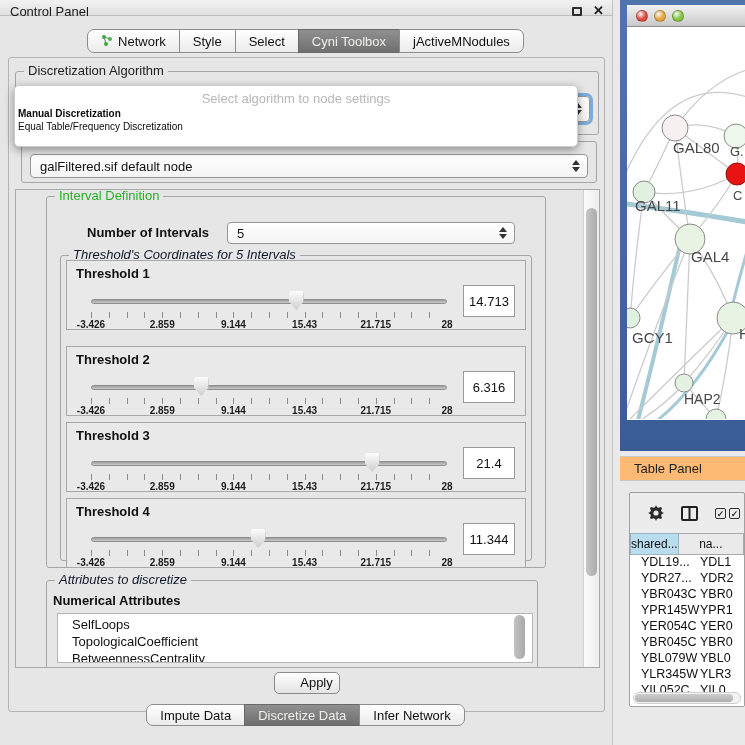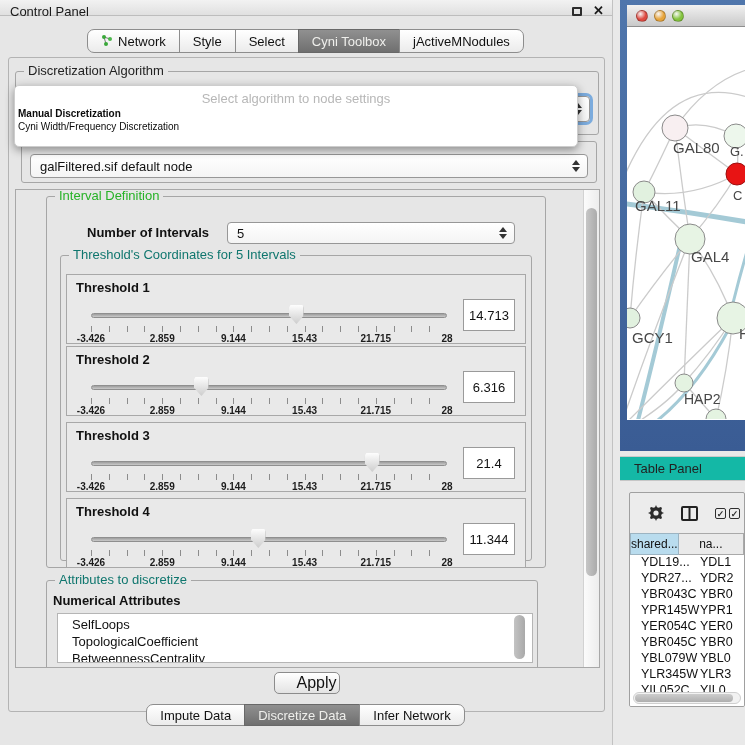--- a/index.html
+++ b/index.html
@@ -22,21 +22,21 @@
   .seg.last { border-radius:0 7px 7px 0; }
   .seg.sel { background:linear-gradient(#909090,#6f6f6f); color:#efefec; border-color:#686868; }
   .tabrow.bottom .seg { height:22px; line-height:21px; }
 
   
   .content-panel { position:absolute; left:8px; top:57px; width:597px; height:655px; border:1px solid #b3b3b3; border-radius:3px; background:#e6e6e6; }
 
   .group { position:relative; border:1px solid #a6a6a6; border-radius:3px; background:#e6e6e6; }
   .legend { position:absolute; top:-8px; left:8px; background:#e6e6e6; padding:0 4px; font-size:13px; line-height:14px; }
   .legend.green { color:#26b226; }
-  .legend.blue { color:#0f766e; }
+  .legend.blue { color:#0f172a;font-style:italic; }
   .legend.dark { color:#222; }
 
   .combo { position:relative; background:linear-gradient(#ffffff,#f4f4f4); border:1px solid #979797; border-radius:4px; font-size:13px; line-height:1; display:flex; align-items:center; padding-left:9px; color:#111; }
   .spinner { position:absolute; right:7px; top:50%; transform:translateY(-50%); display:flex; flex-direction:column; gap:2px; }
   .spinner i { width:0; height:0; border-left:4px solid transparent; border-right:4px solid transparent; }
   .spinner .up { border-bottom:5px solid #333; }
   .spinner .dn { border-top:5px solid #333; }
 
   .algo-group { position:absolute; left:6px; top:13px; width:584px; height:64px; }
   .algo-combo { position:absolute; left:8px; top:24px; width:566px; height:26px; box-shadow:0 0 0 3px rgba(96,156,219,0.8); }
@@ -69,31 +69,31 @@
   .ticklabels { position:relative; height:12px; margin-top:1px; font-size:10px; font-weight:bold; color:#1c1c1c; }
   .ticklabels span { position:absolute; top:0; transform:translateX(-50%); white-space:nowrap; }
   .value-box { position:absolute; right:10px; top:24px; width:52px; height:32px; background:#fff; border:1px solid #9a9a9a; font-size:13px; text-align:center; line-height:31px; }
 
   .attr-group { position:absolute; left:30px; top:390px; width:492px; height:92px; }
   .attr-sub { position:absolute; left:6px; top:12px; font-size:13px; font-weight:bold; }
   .attr-list { position:absolute; left:10px; top:32px; width:476px; height:50px; background:#fff; border:1px solid #b5b5b5; overflow:hidden; list-style:none; padding:2px 0 0 14px; }
   .attr-list li { font-size:13px; line-height:17px; }
   .attr-vsb { position:absolute; right:12px; top:34px; width:11px; height:44px; background:linear-gradient(90deg,#c3c3c3,#a9a9a9); border-radius:6px; }
 
-  .apply-btn { position:absolute; left:50%; transform:translateX(-50%); top:614px; width:66px; height:22px; background:linear-gradient(#ffffff,#e3e3e3); border:1px solid #8c8c8c; border-radius:5px; font-size:16px; text-align:center; line-height:20px;padding-left:20px; }
+  .apply-btn { position:absolute; left:50%; transform:translateX(-50%); top:614px; width:66px; height:22px; background:linear-gradient(#ffffff,#e3e3e3); border:1px solid #8c8c8c; border-radius:5px; font-size:13px; text-align:center; line-height:20px;padding-left:20px; }
 
   
   .net-frame { position:absolute; left:620px; top:0; width:125px; height:451px; background:linear-gradient(#4f76ac,#3a5c94); }
   .net-window { position:absolute; left:7px; top:5px; width:118px; height:415px; background:#fff; }
   .net-titlebar { height:22px; background:linear-gradient(#f1f1f1,#c9c9c9); border-bottom:1px solid #8e8e8e; display:flex; align-items:center; gap:6px; padding-left:9px; }
   .light { width:12px; height:12px; border-radius:50%; border:1px solid rgba(0,0,0,0.25); }
   .net-canvas { position:relative; height:424px; overflow:hidden; }
 
   
-  .tp-headerbar { position:absolute; left:620px; top:456px; width:125px; height:25px; background:#14b8a6; border-top:1px solid #cacaca; border-bottom:1px solid #c6c6c6; }
+  .tp-headerbar { position:absolute; left:620px; top:456px; width:125px; height:25px; background:#fdba74; border-top:1px solid #cacaca; border-bottom:1px solid #c6c6c6; }
   .tp-headerbar span { position:absolute; left:14px; top:4px; font-size:13px; color:#222; }
   .table-panel { position:absolute; left:629px; top:492px; width:116px; height:215px; background:#ececec; border:1px solid #a0a0a0; border-radius:2px; overflow:hidden; }
   .tp-toolbar { height:40px; display:flex; align-items:center; padding-left:18px; gap:17px; }
   .tp-check { display:flex; gap:3px; }
   .cbox { width:11px; height:11px; border:1.5px solid #2e2e2e; border-radius:2px; font-size:9px; line-height:10px; text-align:center; color:#2e2e2e; font-weight:bold; }
   .tp-headrow { display:flex; height:22px; }
   .hcell { border:1px solid #9cb4c2; background:#b9dcee; font-size:12px; text-align:center; line-height:21px; color:#111; }
   .hcell.c1 { width:63px; }
   .hcell.c2 { width:95px; background:#eaeaea; border-color:#a9a9a9; border-left:none; }
   .tp-rows { background:#fff; height:153px; overflow:hidden; }
@@ -149,21 +149,21 @@
         <span class="spinner">
             <i class="up"></i>
             <i class="dn"></i>
           </span>
       </div>
     </div>
 
     <div class="popup">
       <div class="ph">Select algorithm to node settings</div>
       <div class="opt bold">Manual Discretization</div>
-      <div class="opt">Cyni Width/Frequency Discretization</div>
+      <div class="opt">Equal Table/Frequency Discretization</div>
     </div>
 
     <div class="group tdata-group">
       <span class="legend dark">Table Data</span>
       <div class="combo tdata-combo">
         <span>galFiltered.sif default node</span>
         <span class="spinner">
             <i class="up"></i>
             <i class="dn"></i>
           </span>
@@ -179,21 +179,21 @@
           <span>5</span>
           <span class="spinner">
               <i class="up"></i>
               <i class="dn"></i>
             </span>
         </div>
 
         <div class="group thr-group">
           <span class="legend blue">Threshold's Coordinates for 5 Intervals</span>
 
-          <div class="thr-panel" style="top:18px">
+          <div class="thr-panel" style="top:4px">
             <div class="t-title">Threshold 1</div>
             <div class="slider">
               <div class="track"></div>
               <div class="thumb-sl" style="left: 57.7%;"></div>
               <div class="ticks"></div>
               <div class="ticklabels">
                   <span style="left: 0%;">-3.426</span>
                   <span style="left: 20%;">2.859</span>
                   <span style="left: 40%;">9.144</span>
                   <span style="left: 60%;">15.43</span>

